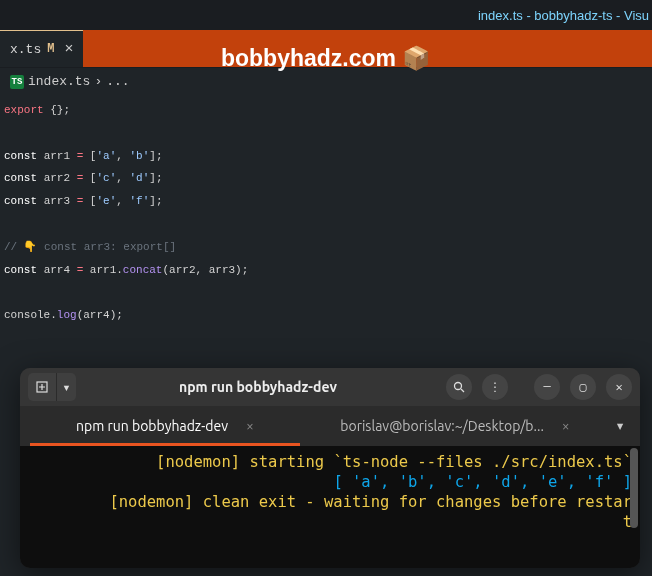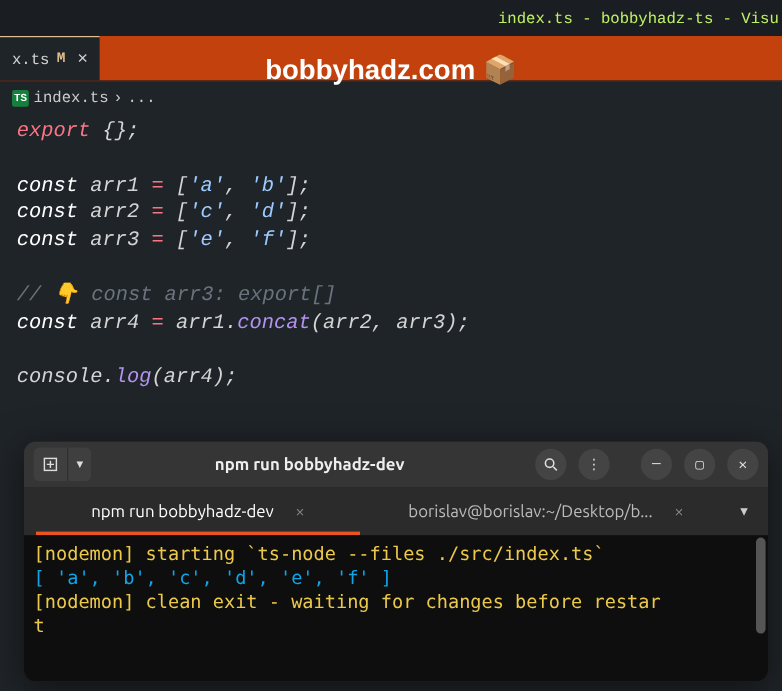--- a/index.html
+++ b/index.html
@@ -10,23 +10,23 @@
   font-family: 'Consolas', 'Monaco', 'Courier New', monospace;
   overflow: hidden;
   color: #d4d4d4;
 }
 .title-bar {
   height: 30px;
   background: #1a1d21;
   display: flex;
   align-items: center;
   justify-content: center;
-  color: #bef264;
+  color: #7dd3fc;
   font-size: 13px;
-  font-family: Liberation Mono, monospace;
+  font-family: Liberation Sans, sans-serif;
 }
 .title-bar span { position: absolute; right: 3px; }
 .tab-bar {
   height: 38px;
   background: #c2410c;
   display: flex;
   align-items: stretch;
   border-bottom: 1px solid #1a1d21;
   position: relative;
 }
@@ -63,24 +63,23 @@
   display: flex;
   align-items: center;
   gap: 4px;
 }
 .ts-icon {
   width: 14px; height: 14px; background: #15803d; color: #fff;
   display: inline-flex; align-items: center; justify-content: center;
   font-size: 9px; font-weight: bold; border-radius: 2px;
 }
 .editor {
-  padding: 4px 14px;
-  font-size: 17px;
+  padding: 4px 4px;
+  font-size: 11px;
   line-height: 22.8px;
-  font-style: italic;
 }
 .editor .line { white-space: pre; }
 .kw-export { color: #f97583; }
 .kw-const { color: #ffffff; }
 .var { color: #d4d4d4; }
 .op { color: #f97583; }
 .str { color: #9ecbff; }
 .punct { color: #d4d4d4; }
 .comment { color: #6a737d; }
 .method { color: #b392f0; }
@@ -153,20 +152,21 @@
 .term-tab .tclose { color: #888; font-size: 14px; }
 .term-tab-add { width: 40px; display: flex; align-items: center; justify-content: center; color: #ccc; cursor: pointer; }
 .term-body {
   flex: 1;
   background: #0e0e0e;
   padding: 6px 8px;
   font-size: 15.5px;
   line-height: 20px;
   font-family: 'Consolas', 'Monaco', monospace;
   position: relative;
+  text-align: right;
 }
 .term-body .tline { white-space: pre; }
 .nodemon { color: #ecc94b; }
 .out-green { color: #0ea5e9; }
 .term-scroll {
   position: absolute; right: 2px; top: 2px; width: 8px; height: 80px;
   background: #555; border-radius: 4px;
 }
 </style>
 </head>

